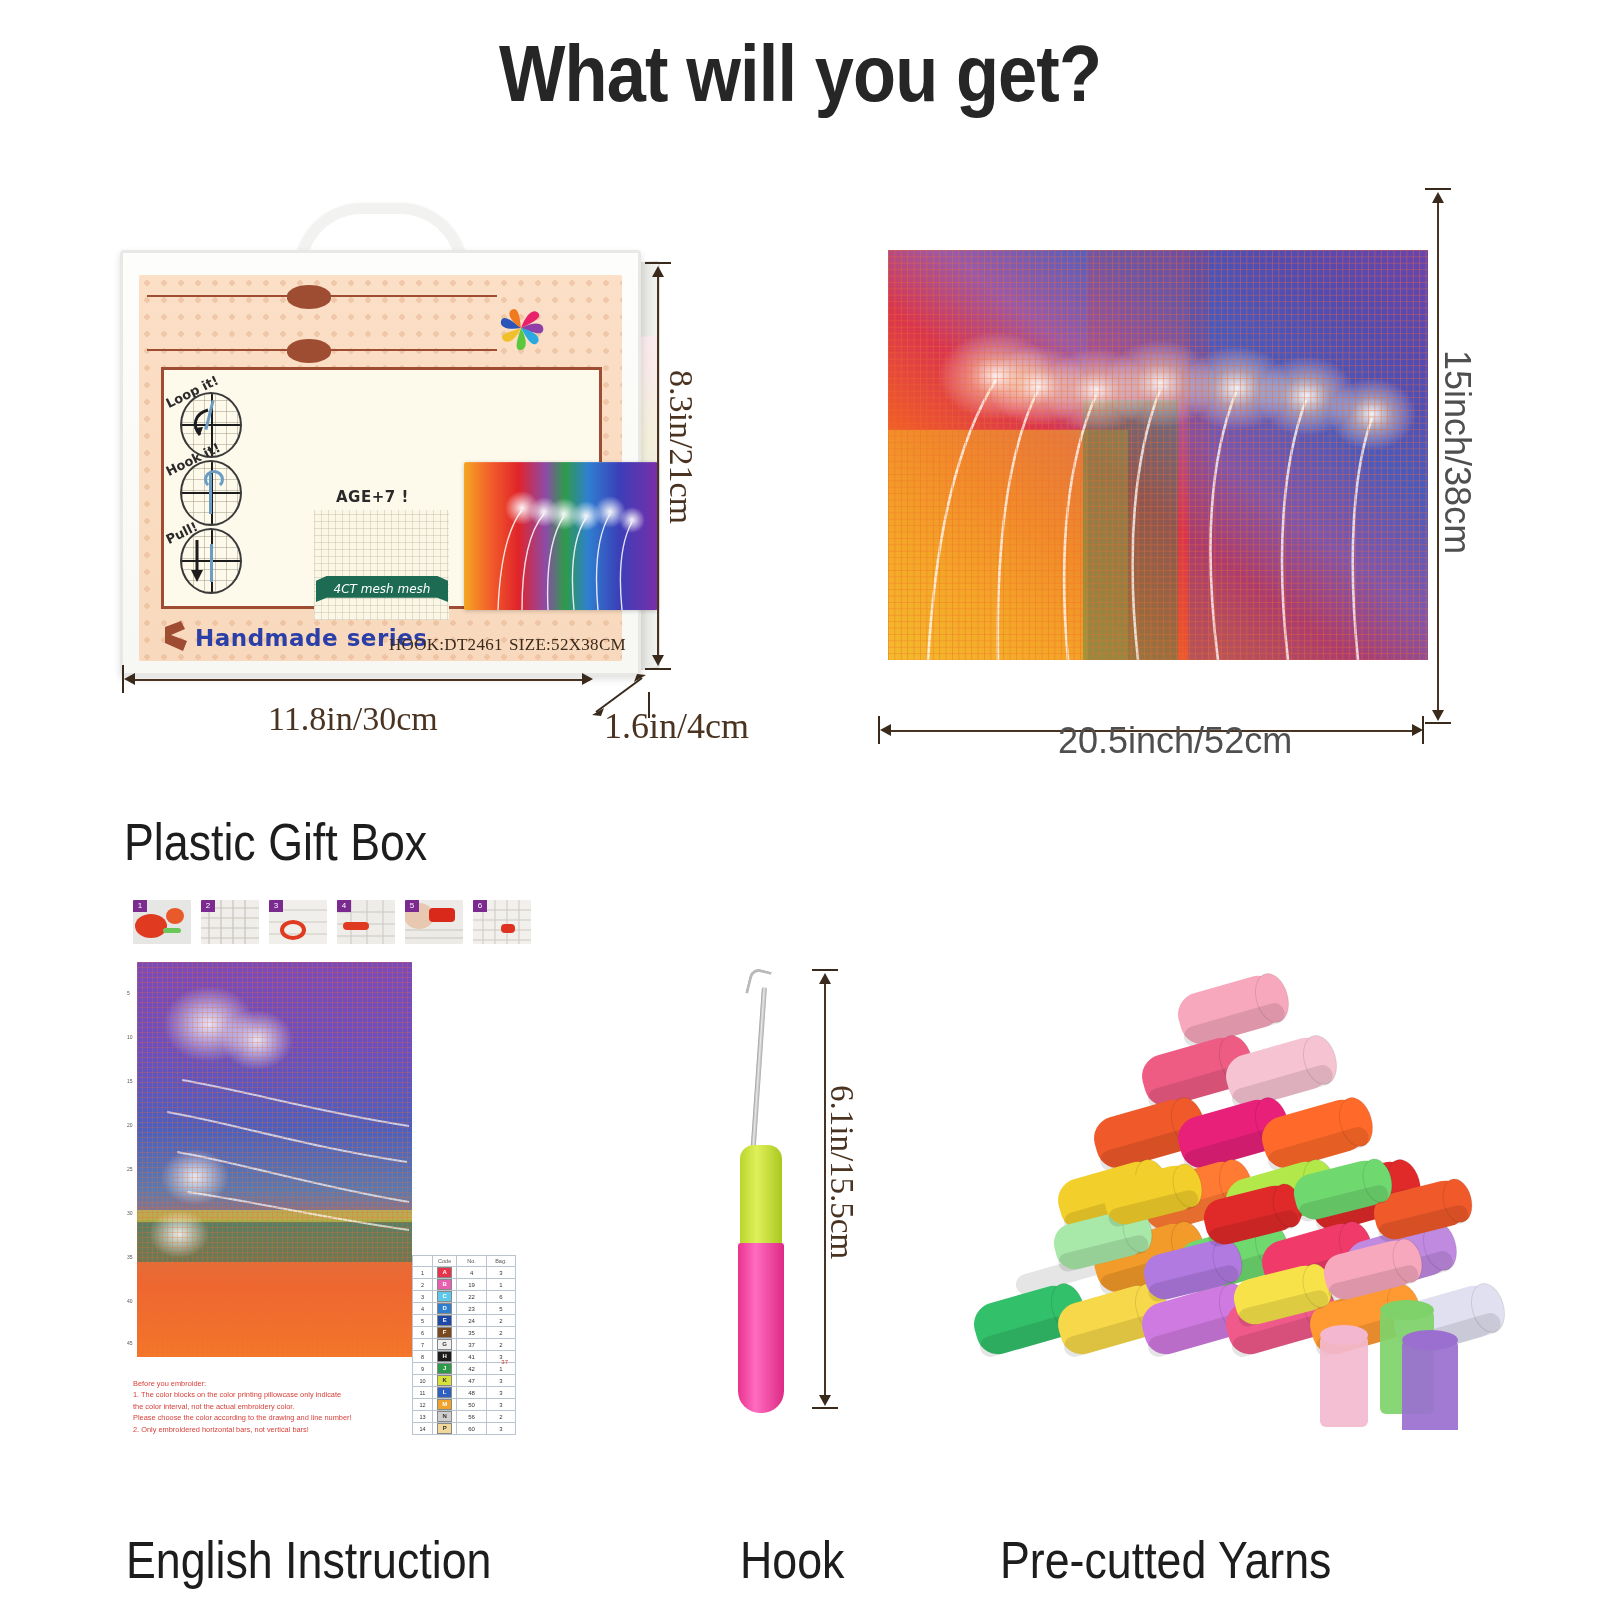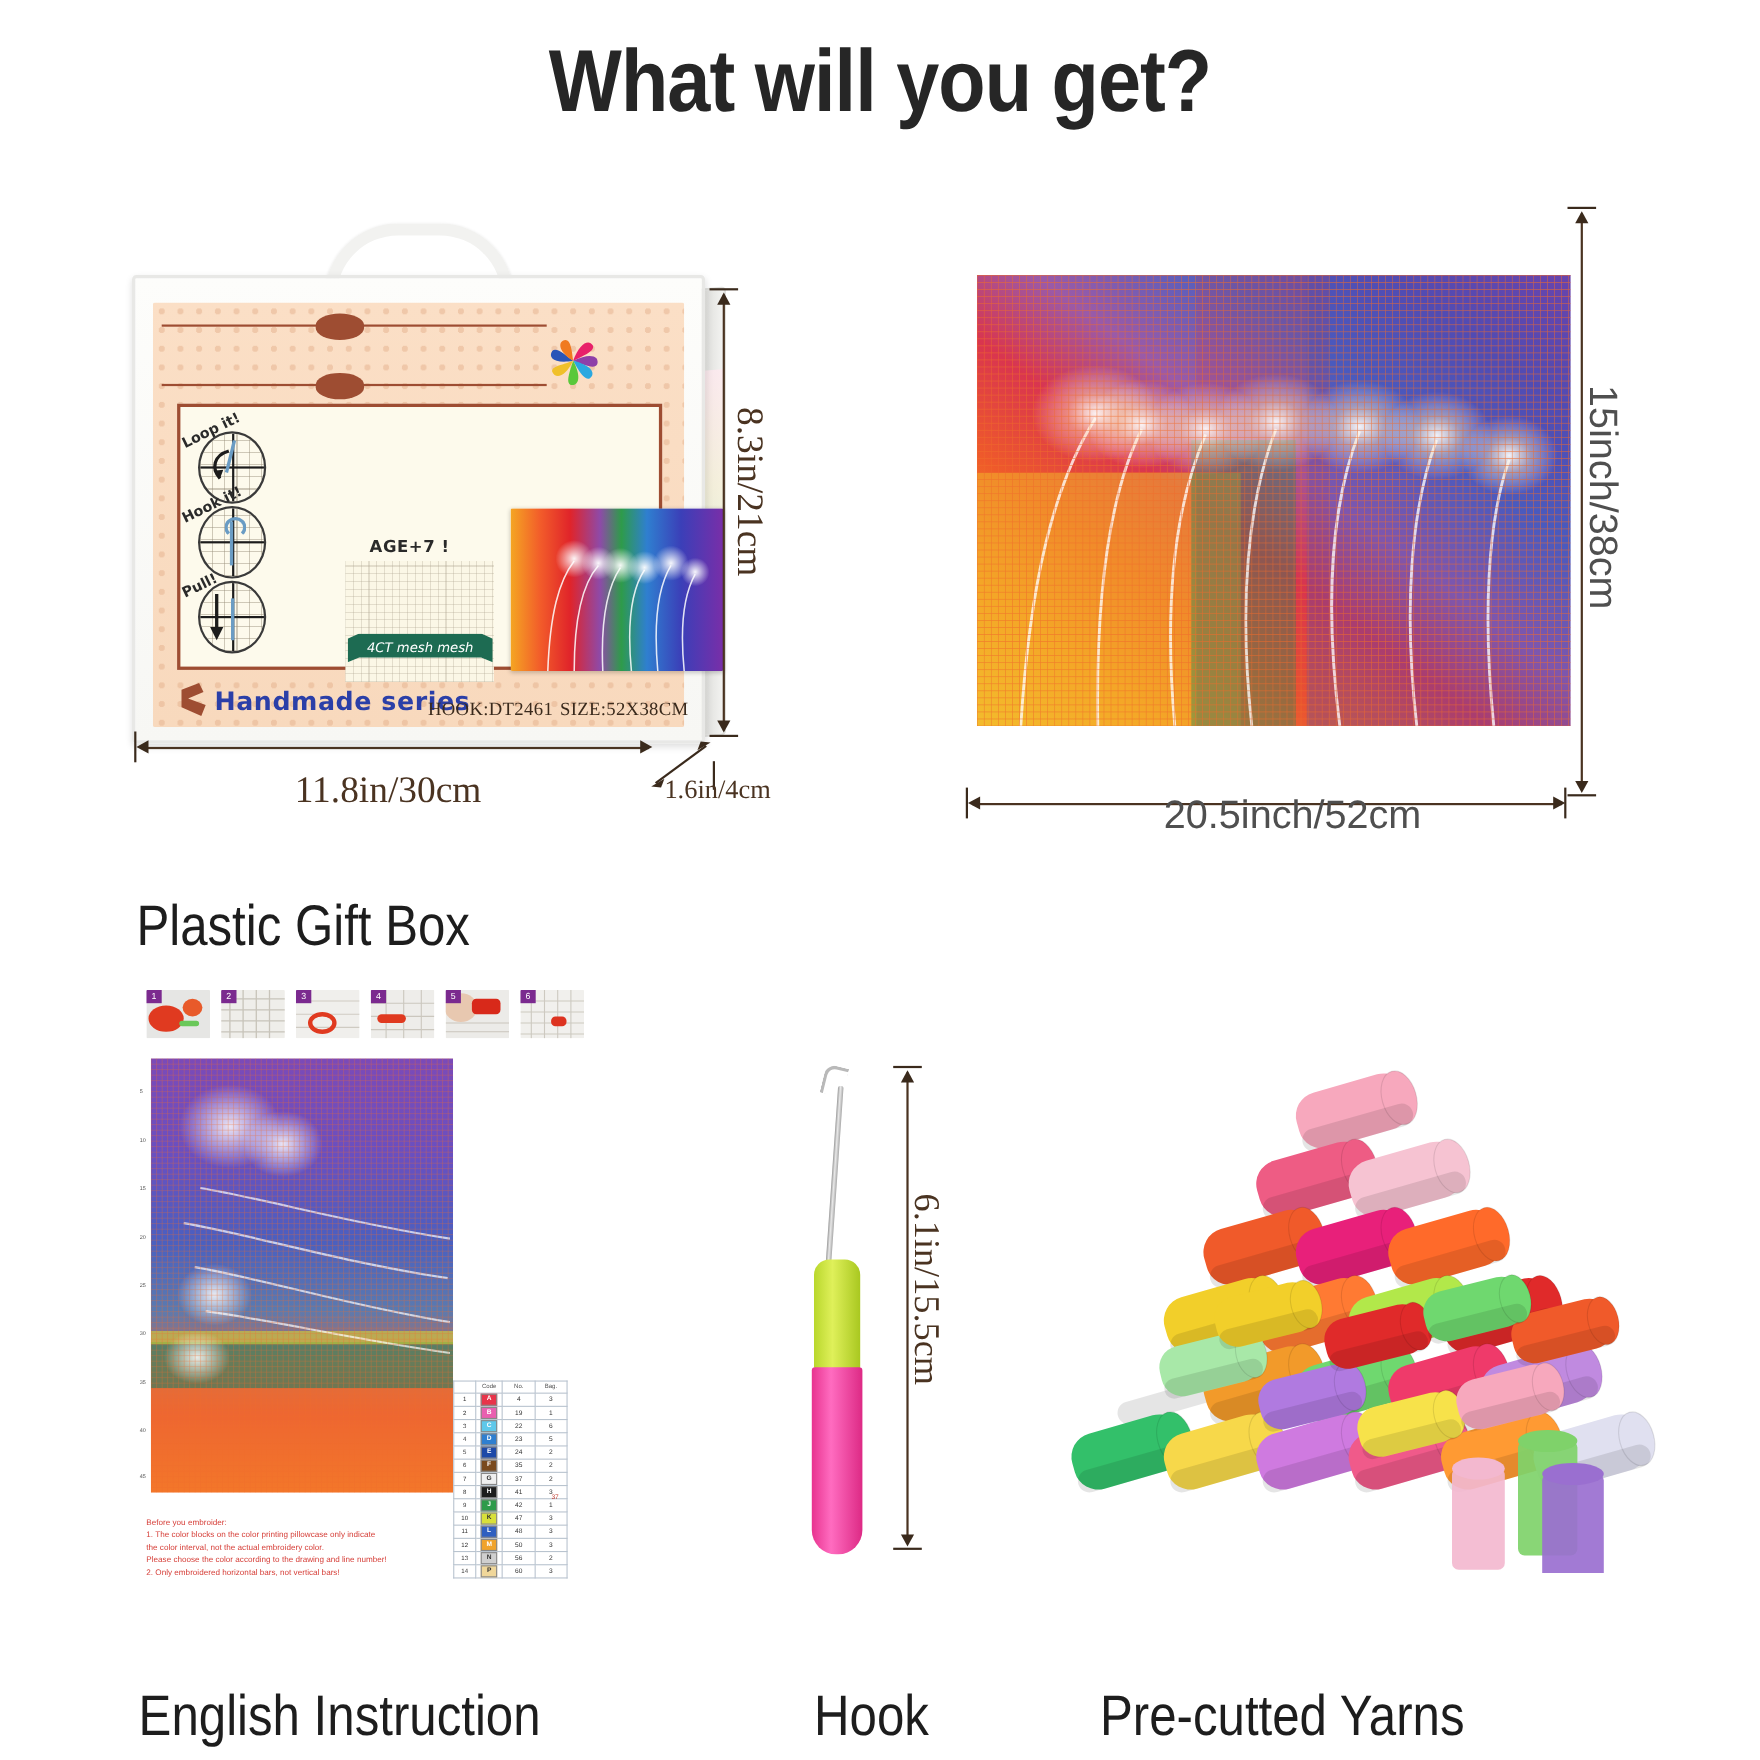--- a/index.html
+++ b/index.html
@@ -357,21 +357,21 @@
     <div class="dim-label dim-serif" style="position:absolute;left:268px;top:700px;font-size:34px;">11.8in/30cm</div>
   </div>
 
   <div>
     <div class="cap-v" style="left:648px;top:692px;height:26px;"></div>
     <svg style="position:absolute;left:588px;top:668px;" width="66" height="50">
       <path d="M8,44 L54,10" stroke="#3a2a1c" stroke-width="2" fill="none"></path>
       <path d="M4,47 L16,40 L13,48Z" fill="#3a2a1c"></path>
       <path d="M58,7 L46,14 L49,6Z" fill="#3a2a1c"></path>
     </svg>
-    <div class="dim-label dim-serif" style="position:absolute;left:604px;top:705px;font-size:24px;">1.6in/4cm</div>
+    <div class="dim-label dim-serif" style="position:absolute;left:604px;top:705px;font-size:36px;">1.6in/4cm</div>
   </div>
 
   <div class="item-label" style="left:124px;top:812px;">Plastic Gift Box</div>
 
   <div id="canvas-figure">
     <div class="canvas-art">
       <svg width="540" height="410" viewBox="0 0 540 410" preserveAspectRatio="none">
         <defs>
           <linearGradient id="cg" x1="0" y1="1" x2="1" y2="0">
             <stop offset="0%" stop-color="#f4c430"></stop>

